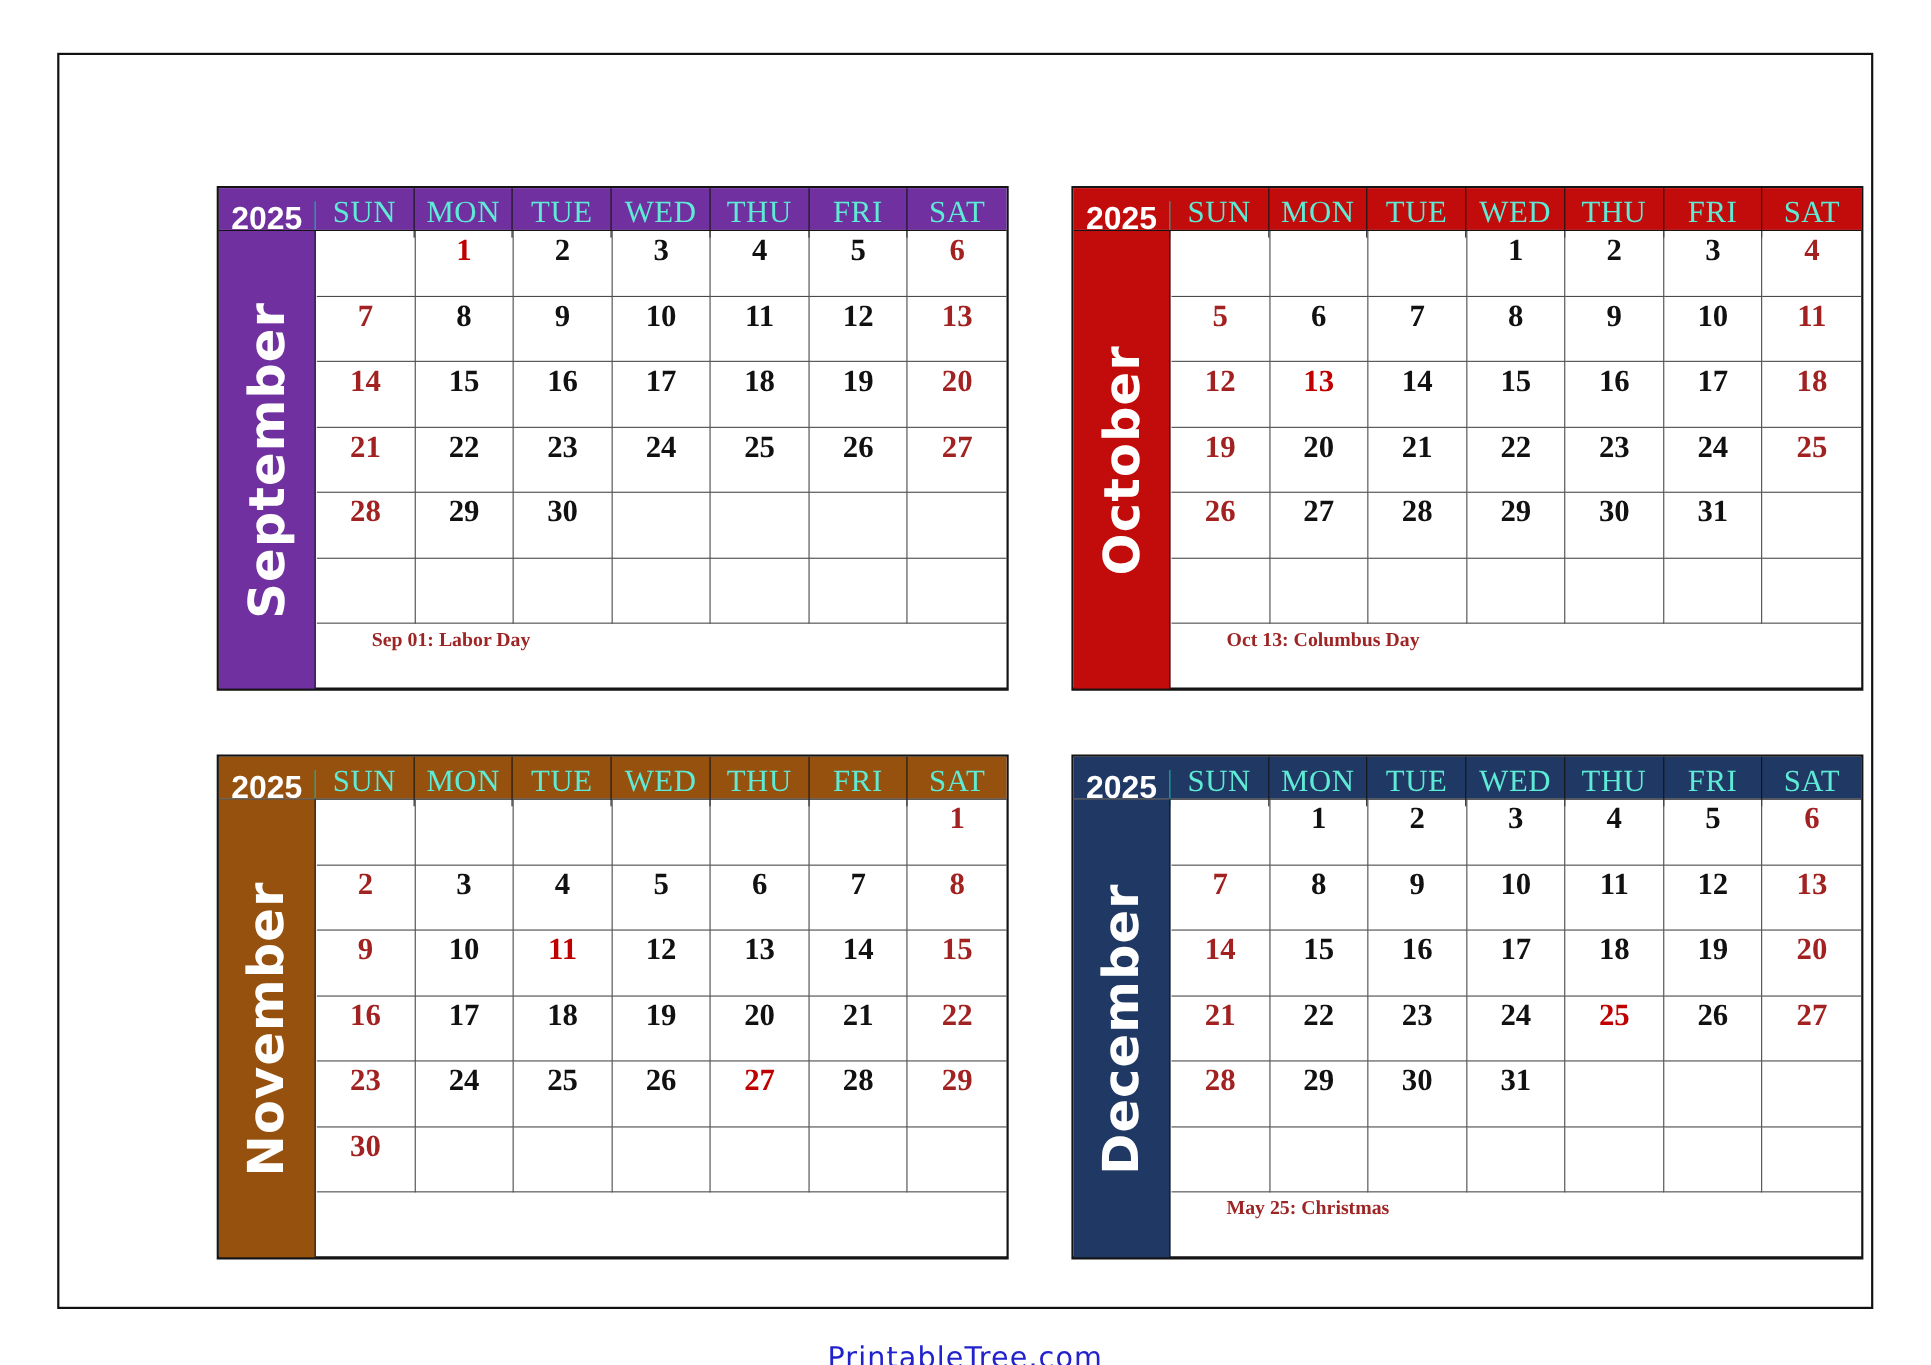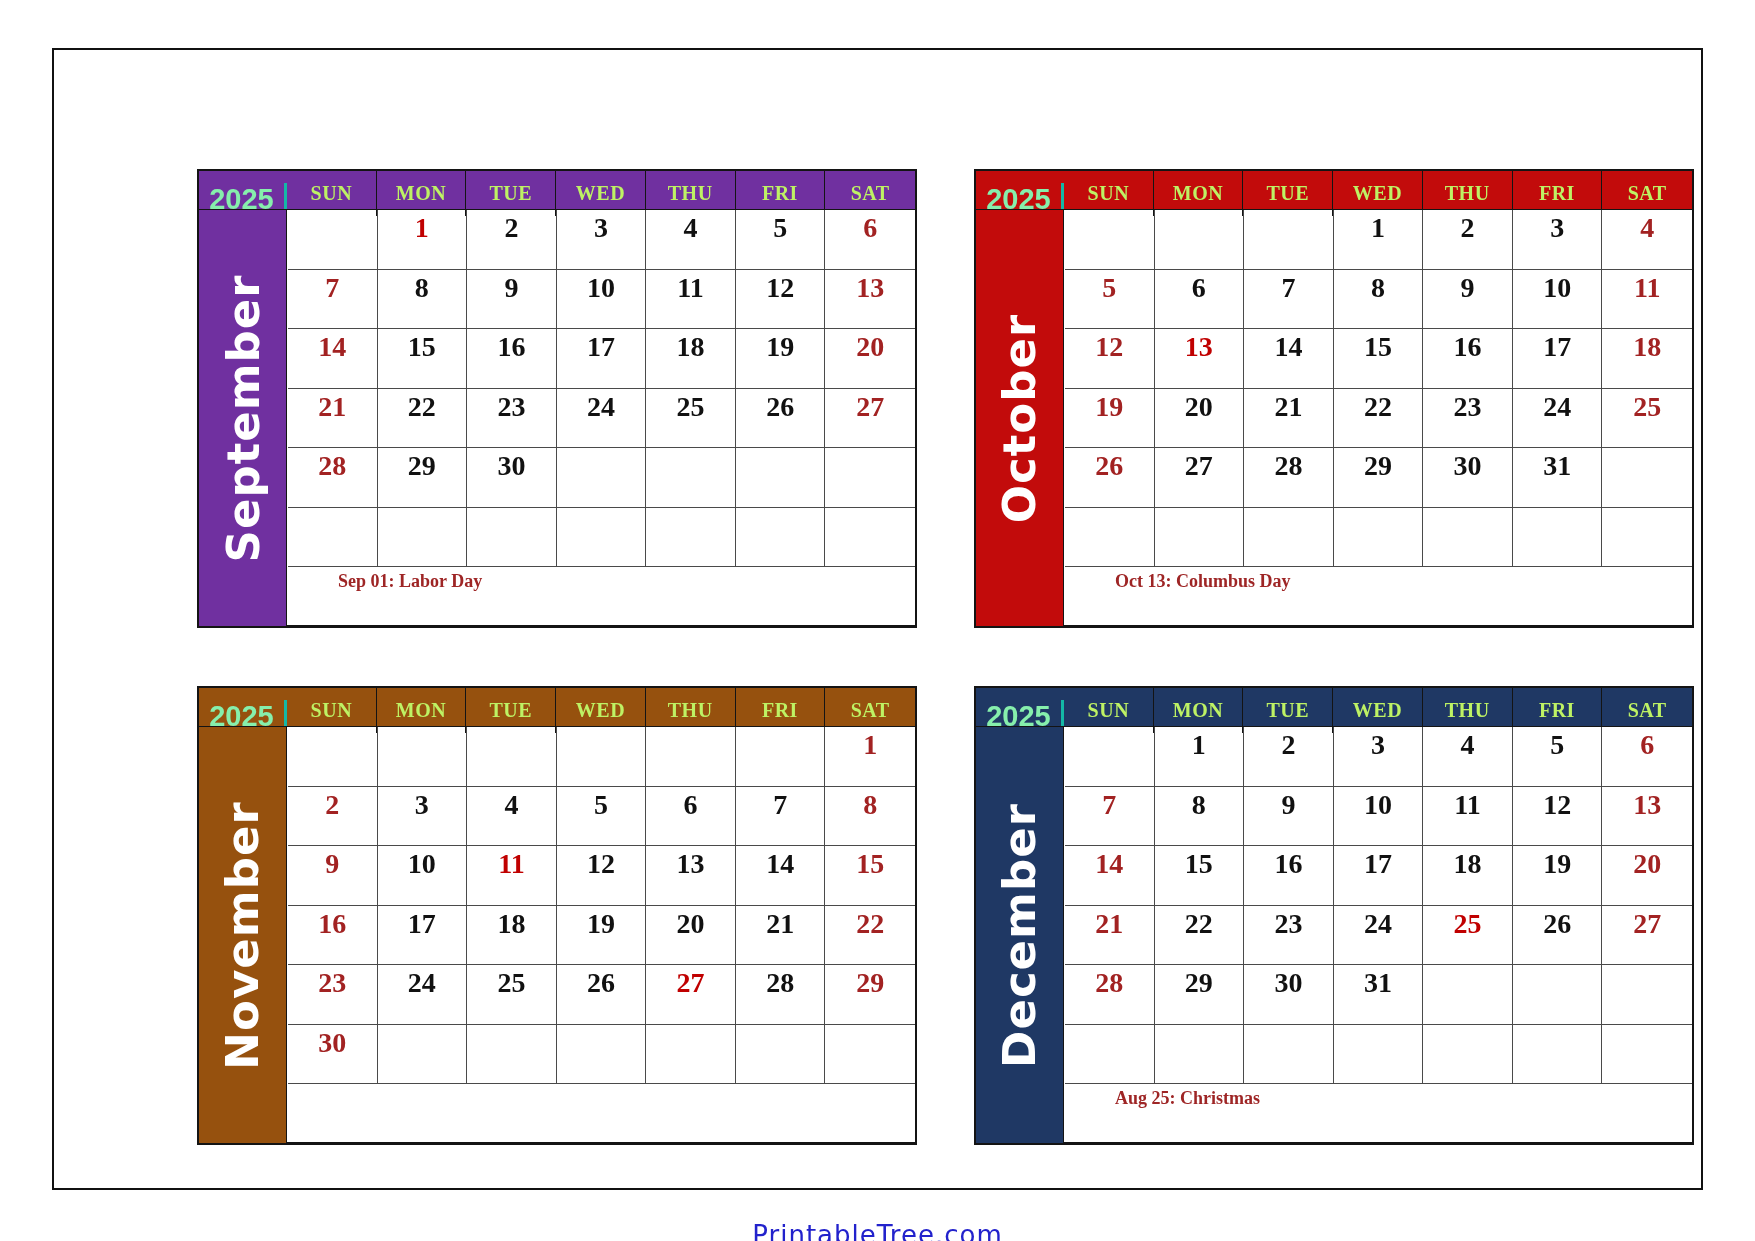--- a/index.html
+++ b/index.html
@@ -15,27 +15,27 @@
   .cal{
     position:absolute;width:720px;height:459px;
     border:2px solid #141414;border-bottom-width:3px;box-sizing:border-box;
     background:#fff;
   }
   .cal-header{
     display:grid;grid-template-columns:88px repeat(7,1fr);
     height:38px;background:var(--theme);
   }
   .year-cell{
-    color:#86efac;font-family:"Liberation Sans",sans-serif;font-weight:bold;
+    color:#ffffff;font-family:"Liberation Sans",sans-serif;font-weight:bold;
     font-size:29px;display:flex;align-items:center;justify-content:center;
-    border-right:3px solid #14b8a6;letter-spacing:0px;margin-top:12px;
+    border-right:1px solid #14b8a6;letter-spacing:0px;margin-top:12px;
   }
   .day-name{
-    color:#bef264;font-family:"Liberation Serif",serif;font-weight:bold;
-    font-size:20px;display:flex;align-items:center;justify-content:center;
+    color:#5eead4;font-family:"Liberation Serif",serif;font-weight:normal;
+    font-size:28px;display:flex;align-items:center;justify-content:center;
     border-right:1px solid #141414;letter-spacing:.5px;
   }
   .day-name:last-child{border-right:none;}
   .cal-body{position:relative;height:416px;border-top:1px solid #141414;}
   .sidebar{
     position:absolute;left:0;top:0;width:88px;height:416px;
     background:var(--theme);border-right:1px solid #141414;box-sizing:border-box;
     display:flex;align-items:center;justify-content:center;overflow:hidden;
   }
   .month-vert{
@@ -328,21 +328,21 @@
             <div class="date-cell weekend"></div>
             <div class="date-cell weekend"></div>
             <div class="date-cell"></div>
             <div class="date-cell"></div>
             <div class="date-cell"></div>
             <div class="date-cell"></div>
             <div class="date-cell"></div>
             <div class="date-cell weekend"></div>
           </div>
         <div class="holiday-area">
-            <div class="note-line">Aug 25: Christmas</div>
+            <div class="note-line">May 25: Christmas</div>
           </div>
       </div>
     </div>
 
     <div class="footer">
       <a href="#">PrintableTree.com</a>
     </div>
 
   </div>
 </div>

